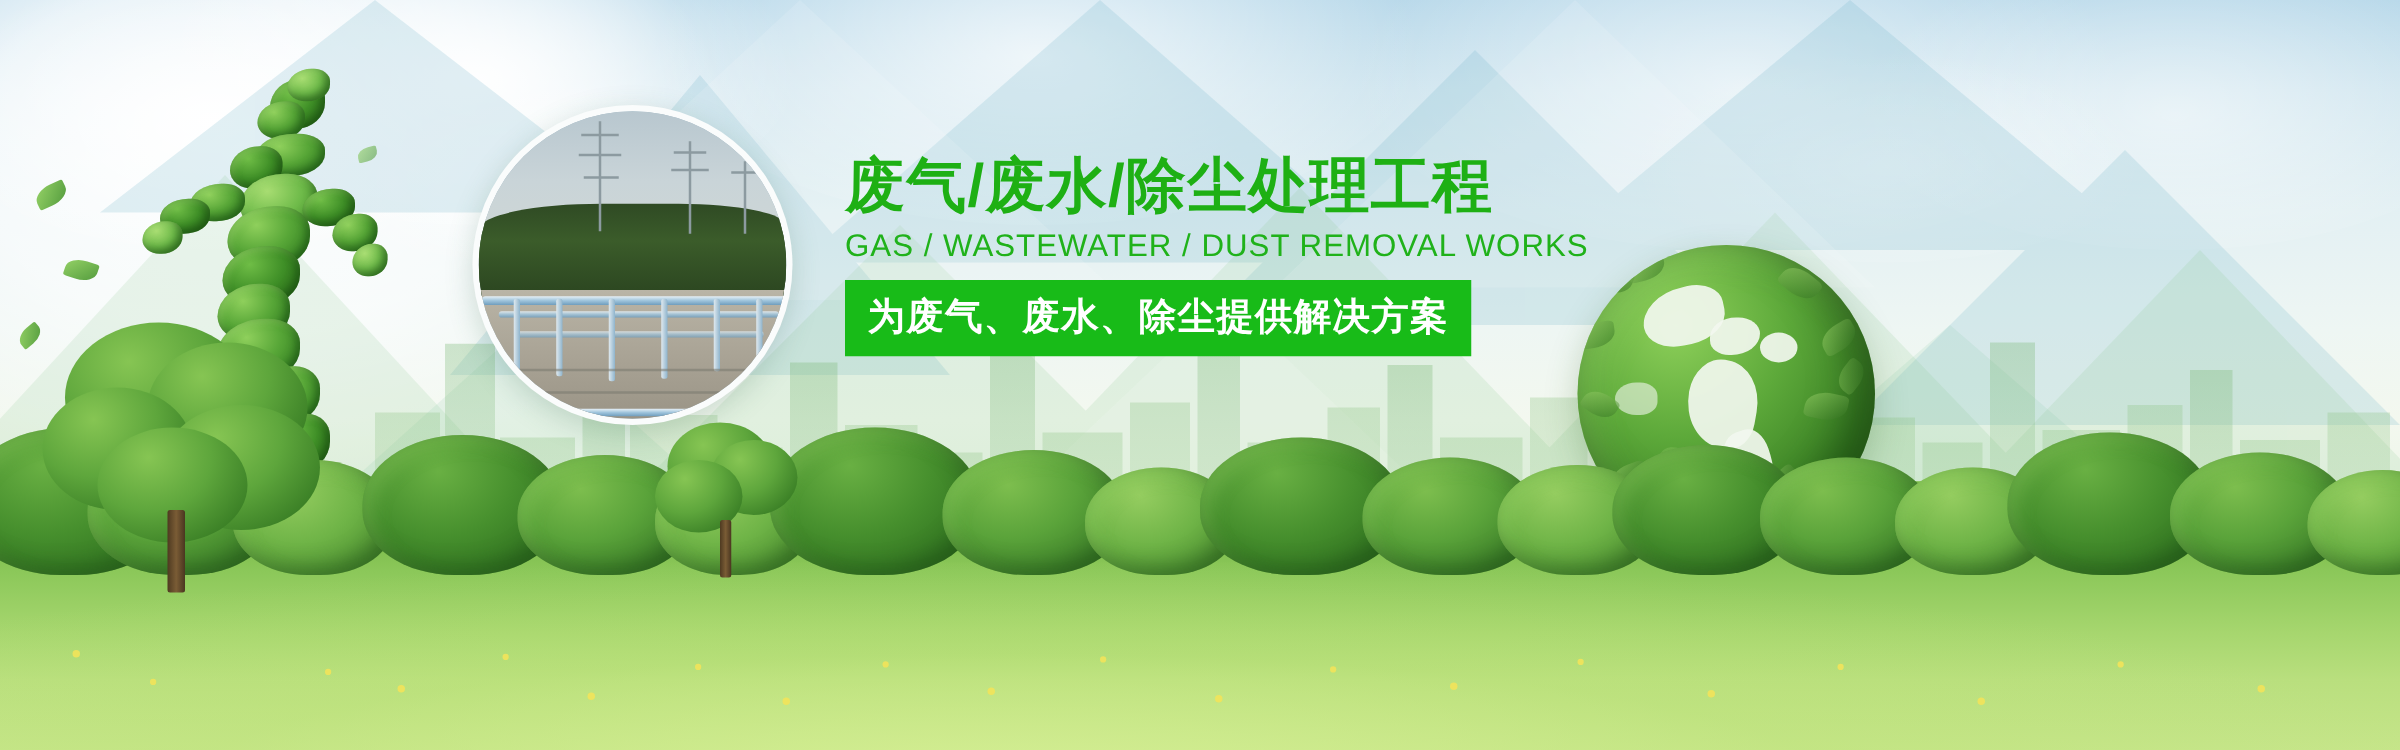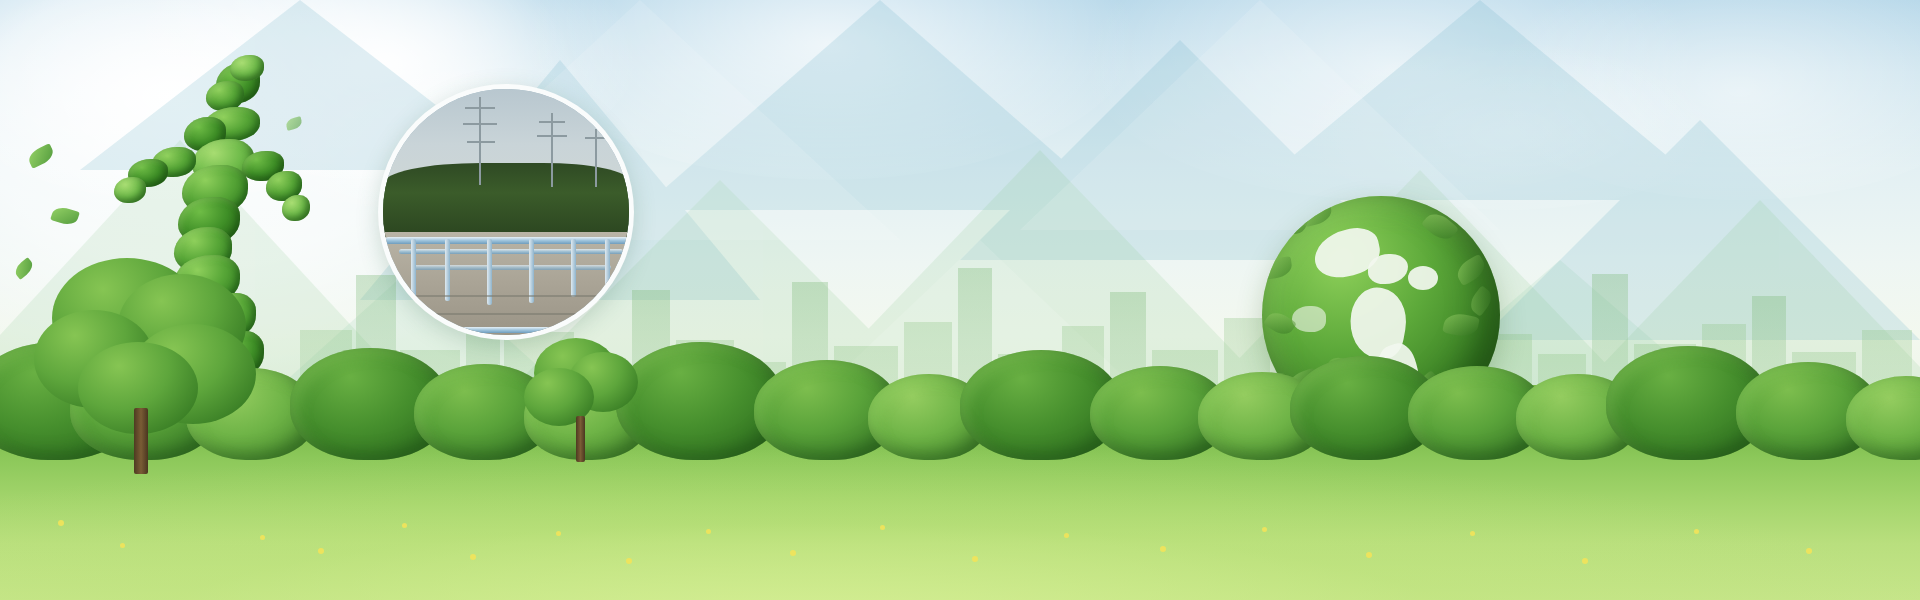--- a/index.html
+++ b/index.html
@@ -317,22 +317,27 @@
   </div>
 
   <div class="flyleaf" style="left:28px;  top:148px; transform:rotate(-25deg);"></div>
   <div class="flyleaf" style="left:52px;  top:208px; transform:rotate(18deg);"></div>
   <div class="flyleaf" style="left:14px;  top:262px; transform:rotate(-40deg); width:20px; height:13px;"></div>
   <div class="flyleaf" style="left:86px;  top:300px; transform:rotate(30deg); width:18px; height:12px;"></div>
   <div class="flyleaf" style="left:286px; top:118px; transform:rotate(-14deg); width:16px; height:11px; opacity:.55;"></div>
 
   <div class="textblock">
 
-
-
+    <div class="headline" style="color:#1eb014;">废气/废水/除尘处理工程</div>
+
+    <div class="subhead" style="color:#20b21a;">GAS / WASTEWATER / DUST REMOVAL WORKS</div>
+
+    <div>
+      <div class="greenbar" style="background:#18bb18;">为废气、废水、除尘提供解决方案</div>
+    </div>
 
   </div>
 
   <div class="globe-shadow"></div>
   <div class="globe">
 
     <div class="land" style="left:52px; top:34px; width:66px; height:46px; border-radius:60% 40% 50% 45%; transform:rotate(-12deg);"></div>
     <div class="land" style="left:106px; top:58px; width:40px; height:30px; border-radius:55% 45% 60% 40%;"></div>
     <div class="land" style="left:88px; top:92px; width:56px; height:70px; border-radius:45% 55% 35% 60%; transform:rotate(10deg);"></div>
     <div class="land" style="left:118px; top:148px; width:38px; height:56px; border-radius:50% 40% 60% 50%; transform:rotate(-18deg);"></div>

